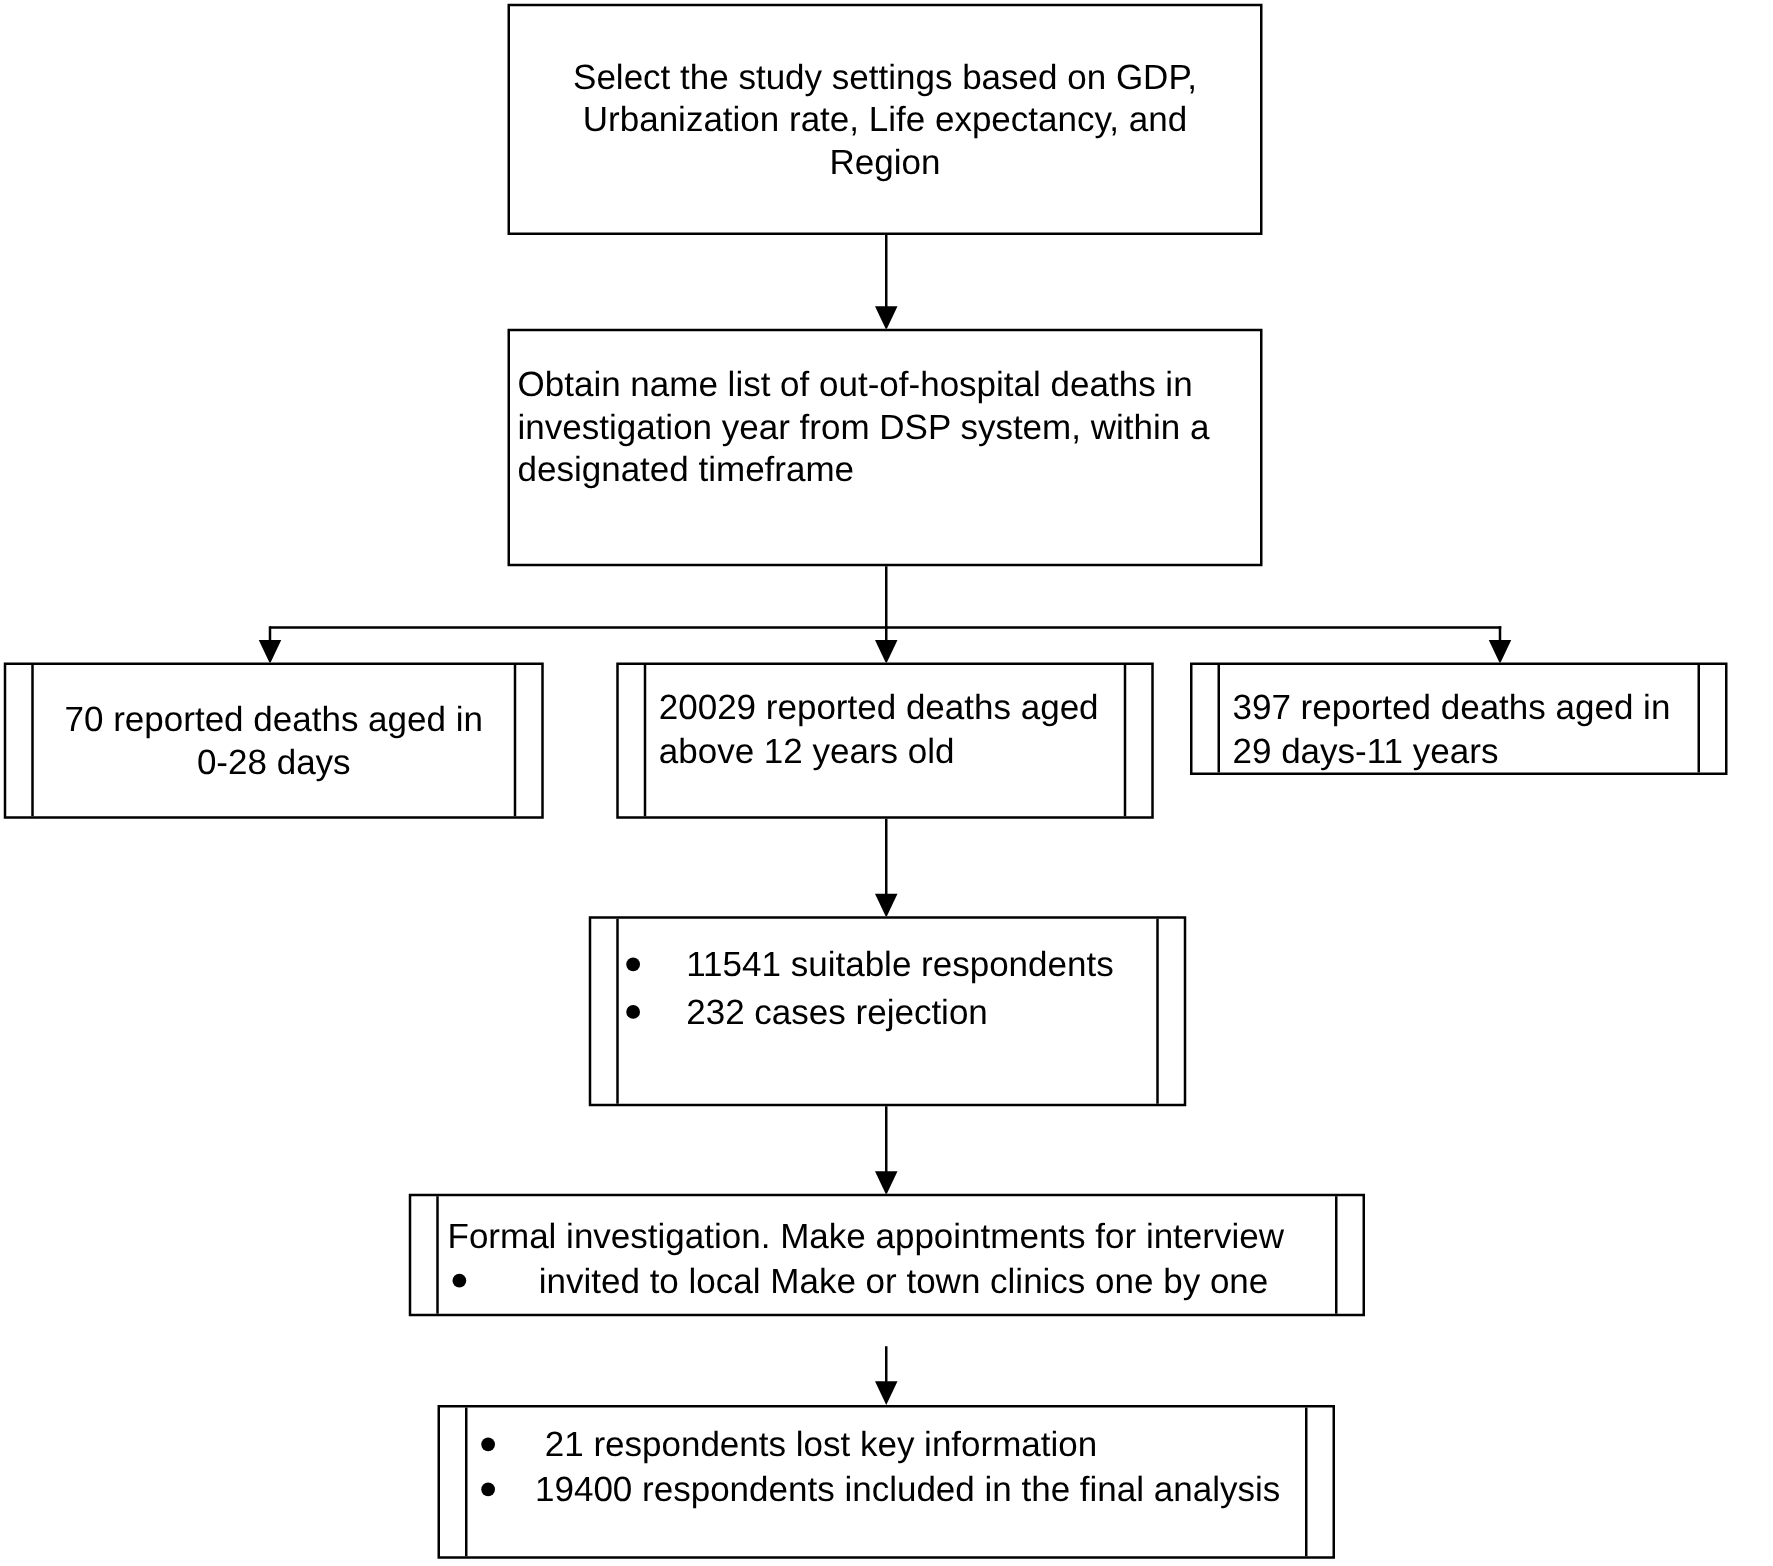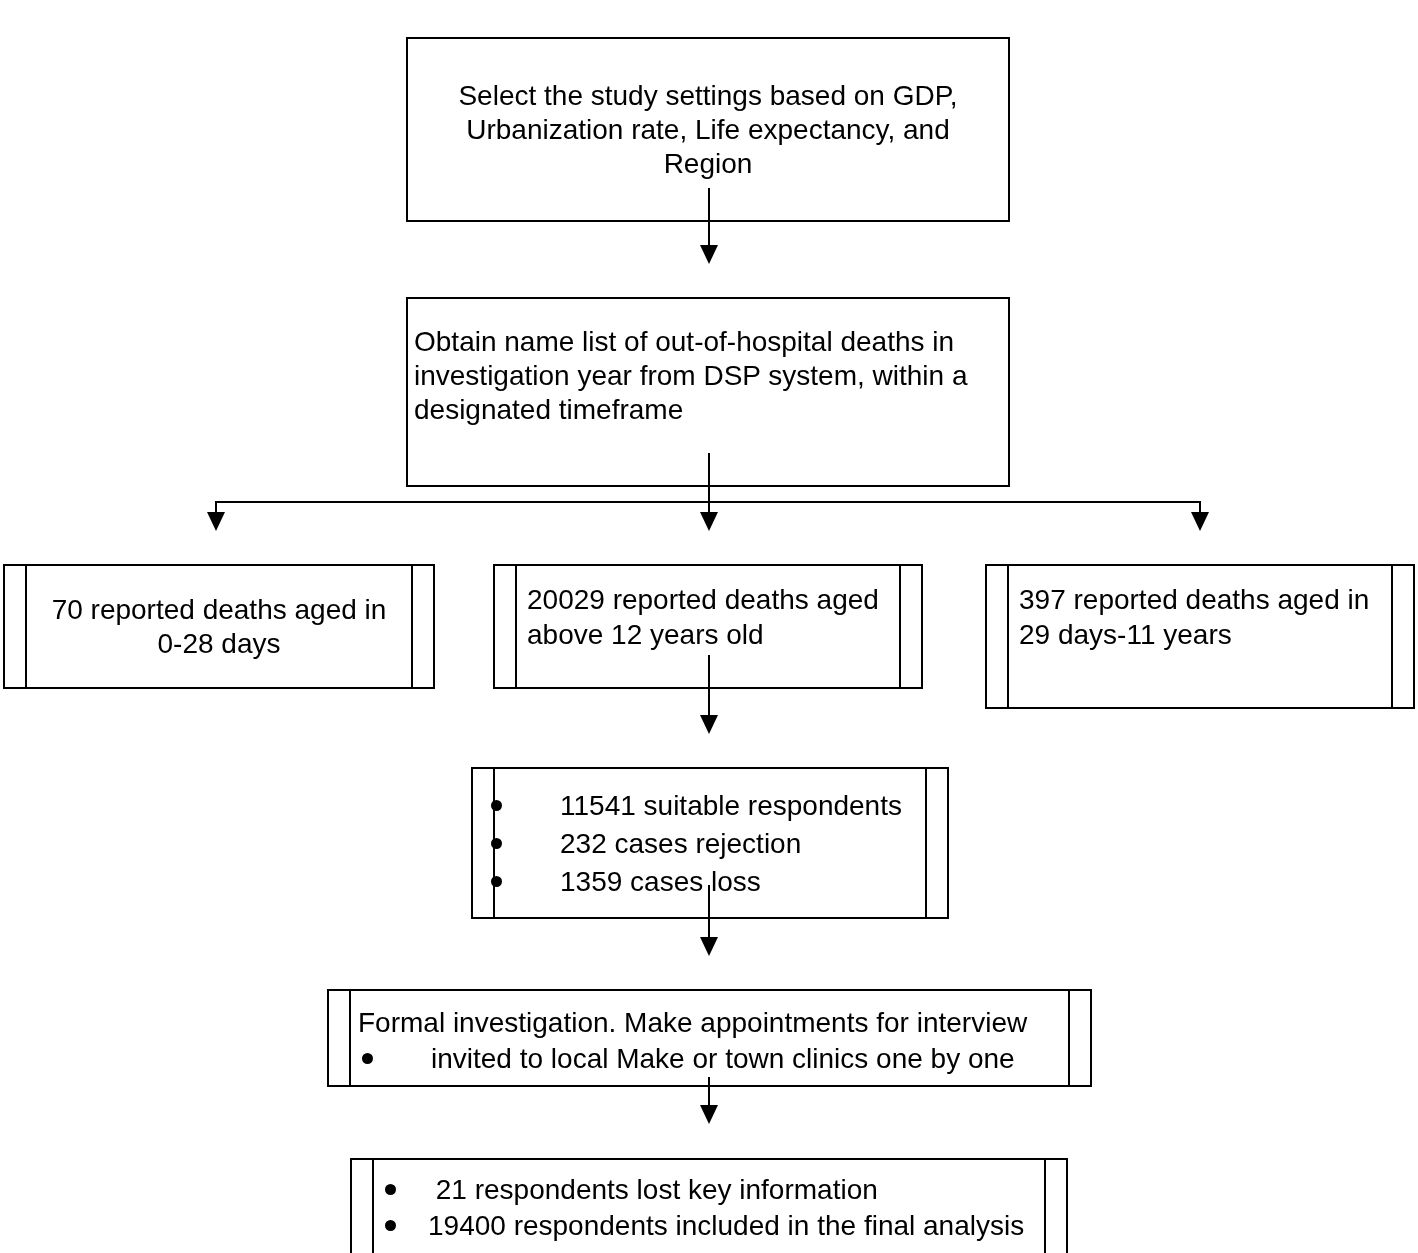--- a/index.html
+++ b/index.html
@@ -10,21 +10,20 @@
     font-family:"Liberation Sans", sans-serif;
     color:#000;
   }
   .box{
     position:absolute;
     box-sizing:border-box;
     border:2px solid #000;
     background:#fff;
     font-size:28px;
     line-height:34px;
-    margin-top:34px;
   }
   
   .pp::before,.pp::after{
     content:"";
     position:absolute;top:0;bottom:0;width:2px;background:#000;
   }
   .pp::before{left:20px;}
   .pp::after{right:20px;}
   .center-both{
     display:flex;align-items:center;justify-content:center;text-align:center;
@@ -42,23 +41,23 @@
     border-left:9px solid transparent;
     border-right:9px solid transparent;
     border-top:19px solid #000;
   }
 
   
   #box-select{left:406px;top:3px;width:604px;height:185px;padding:0 35px;}
   #box-obtain{left:406px;top:263px;width:604px;height:190px;padding:26px 12px 0 6px;}
   #box-b0-28{left:3px;top:530px;width:432px;height:125px;padding:0 40px;}
   #box-b12{left:493px;top:530px;width:430px;height:125px;padding:16px 28px 0 32px;line-height:35px;}
-  #box-b29d{left:985px;top:530px;width:430px;height:145px;padding:16px 28px 0 32px;line-height:35px;}
+  #box-b29d{left:952px;top:530px;width:430px;height:90px;padding:16px 28px 0 32px;line-height:35px;}
   #box-screen{left:471px;top:733px;width:478px;height:152px;padding:18px 28px 0 0;line-height:38px;}
-  #box-screen .row{padding-left:18px;gap:21px;}
+  #box-screen .row{padding-left:28px;}
   #box-screen .dot{margin:13px 37px 0 0;}
   #box-formal{left:327px;top:955px;width:765px;height:98px;padding:14px 24px 0 0;line-height:36px;}
   #box-formal .title{padding-left:29px;}
   #box-formal .row{padding-left:33px;}
   #box-formal .dot{margin:12px 58px 0 0;}
   #box-final{left:350px;top:1124px;width:718px;height:123px;padding:12px 24px 0 0;line-height:36px;}
   #box-final .row{padding-left:33px;}
   #box-final .dot{margin:12px 32px 0 0;}
 </style>
 </head>
@@ -102,24 +101,20 @@
 
   <div class="box pp" id="box-screen">
     <div class="row">
       <span class="dot"></span>
       <span class="txt">11541 suitable respondents</span>
     </div>
     <div class="row">
       <span class="dot"></span>
       <span class="txt">232 cases rejection</span>
     </div>
-    <div class="row">
-      <span class="dot"></span>
-      <span class="txt">1359 cases loss</span>
-    </div>
   </div>
 
   <div class="vline" style="left:708px;top:885px;height:53px;"></div>
   <div class="arrowhead" style="left:700px;top:937px;"></div>
 
   <div class="box pp" id="box-formal">
     <div class="title txt">Formal investigation. Make appointments for interview</div>
     <div class="row">
       <span class="dot"></span>
       <span class="txt">invited to local Make or town clinics one by one</span>

